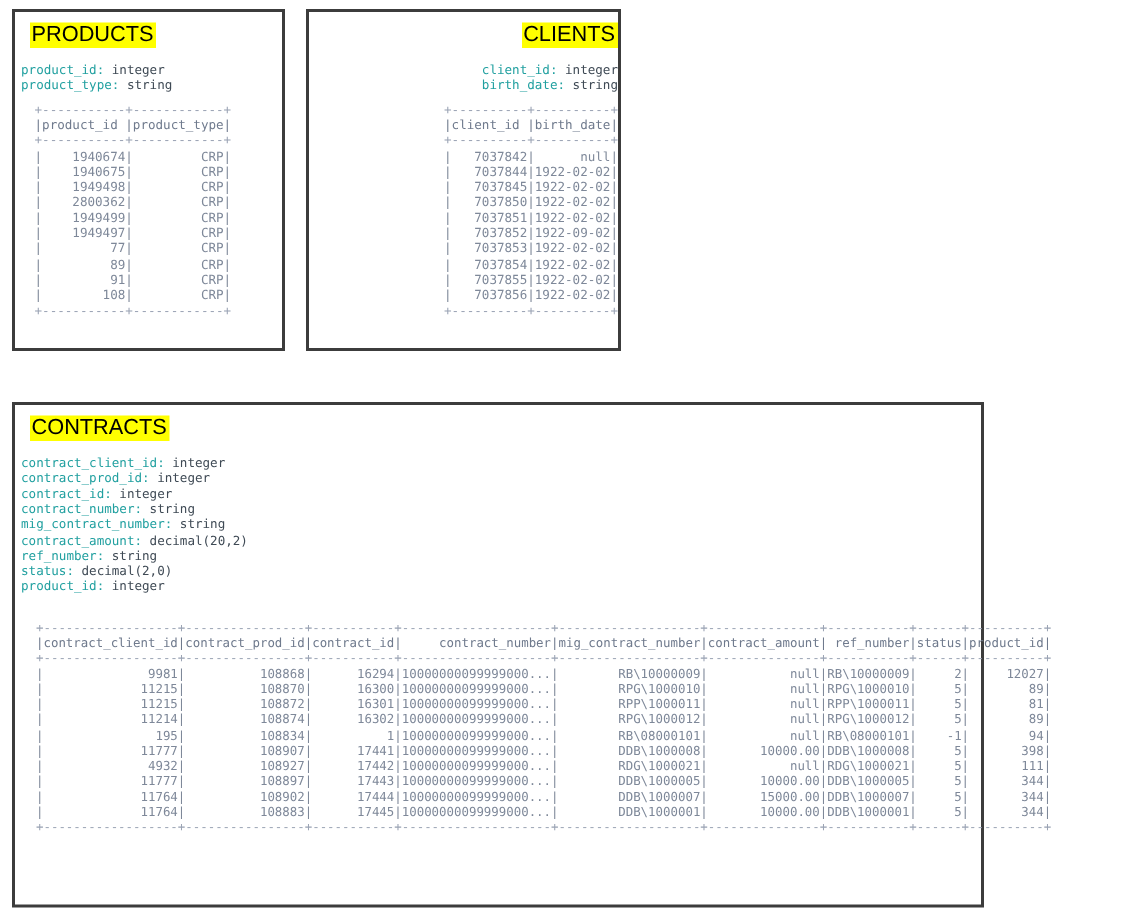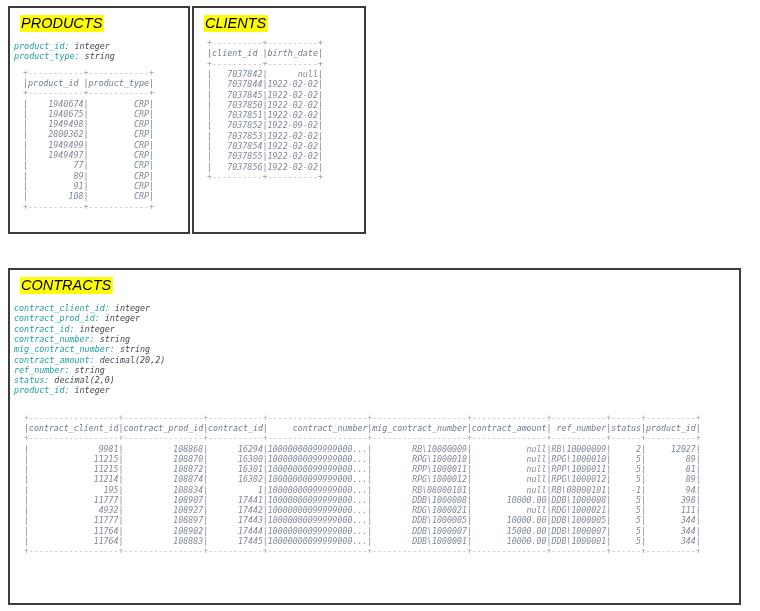--- a/index.html
+++ b/index.html
@@ -14,26 +14,25 @@
     position: relative;
     font-family: "DejaVu Sans Mono", "Liberation Mono", monospace;
     overflow: hidden;
   }
 
   .panel {
     position: absolute;
     border: 2px solid #3c3c3c;
     background: #ffffff;
     box-sizing: border-box;
-    font-style: italic;
   }
 
   #panel-products { left: 8px;  top: 6px;   width: 182px; height: 228px; }
-  #panel-clients  { left: 192px; top: 6px;  width: 174px; height: 228px; }
-  #panel-contracts{ left: 8px;  top: 268px; width: 733px; height: 337px; }
+  #panel-clients  { left: 204px; top: 6px;  width: 210px; height: 228px; text-align: right; }
+  #panel-contracts{ left: 8px;  top: 268px; width: 648px; height: 337px; }
 
   .panel-title {
     display: inline-block;
     font-family: "Liberation Sans", sans-serif;
     font-size: 14.5px;
     font-weight: 400;
     color: #000000;
     background: #ffff00;
     line-height: 1.18;
     padding: 0 2px 0 1px;
@@ -83,20 +82,22 @@
 <span class="row">|    1949497|         CRP|</span>
 <span class="row">|         77|         CRP|</span>
 <span class="row">|         89|         CRP|</span>
 <span class="row">|         91|         CRP|</span>
 <span class="row">|        108|         CRP|</span>
 <span class="rule">+-----------+------------+</span></pre>
 </div>
 
 <div class="panel" id="panel-clients">
   <div class="panel-title">CLIENTS</div>
+  <div class="schema"><span><span class="fname">client_id:</span> <span class="ftype">integer</span></span>
+<span><span class="fname">birth_date:</span> <span class="ftype">string</span></span></div>
   <pre class="ascii" id="clients-table"><span class="rule">+----------+----------+</span>
 <span class="hdr">|client_id |birth_date|</span>
 <span class="rule">+----------+----------+</span>
 <span class="row">|   7037842|      null|</span>
 <span class="row">|   7037844|1922-02-02|</span>
 <span class="row">|   7037845|1922-02-02|</span>
 <span class="row">|   7037850|1922-02-02|</span>
 <span class="row">|   7037851|1922-02-02|</span>
 <span class="row">|   7037852|1922-09-02|</span>
 <span class="row">|   7037853|1922-02-02|</span>

